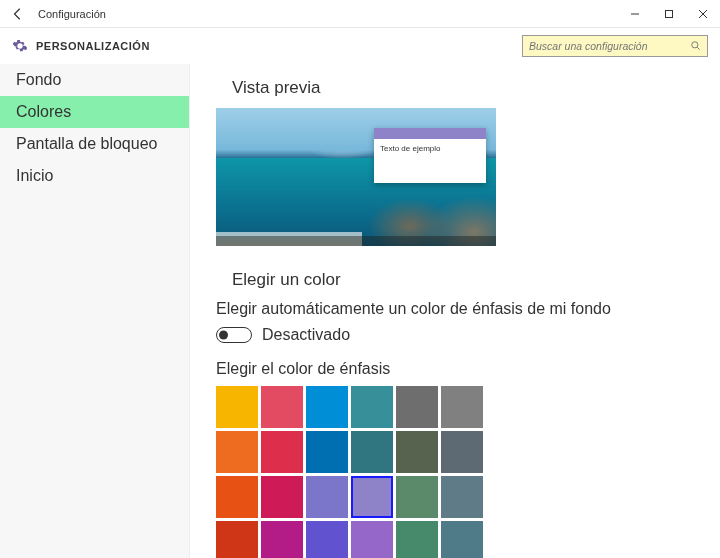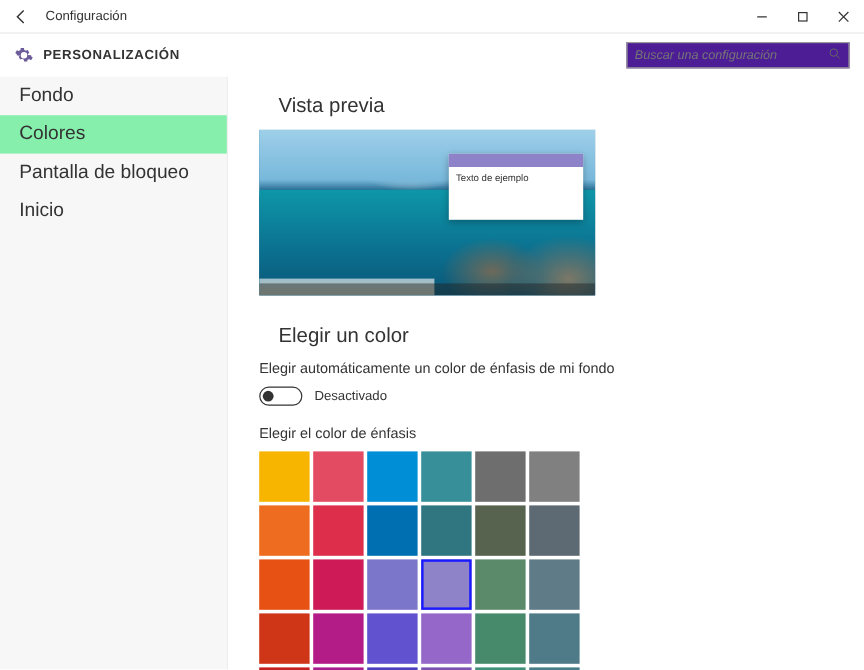--- a/index.html
+++ b/index.html
@@ -8,21 +8,21 @@
   .titlebar { height: 28px; display: flex; align-items: center; border-bottom: 1px solid #e8e8e8; }
   .back-btn { width: 36px; height: 28px; display: flex; align-items: center; justify-content: center; font-size: 14px; color: #333; }
   .titlebar-title { font-size: 11px; color: #333; flex: 1; padding-left: 2px; }
   .win-controls { display: flex; }
   .win-btn { width: 34px; height: 28px; display: flex; align-items: center; justify-content: center; font-size: 12px; color: #333; }
   .win-btn svg { width: 10px; height: 10px; }
 
   .header-row { display: flex; align-items: center; height: 36px; padding: 0 12px; }
   .gear { width: 16px; height: 16px; color: #6b5b9a; margin-right: 8px; }
   .header-title { font-size: 11px; font-weight: 600; letter-spacing: 0.5px; color: #333; flex: 1; }
-  .search-box { width: 186px; height: 22px; border: 1px solid #999; display: flex; align-items: center; padding: 0 6px; background: #4c1d95; }
+  .search-box { width: 186px; height: 22px; border: 1px solid #999; display: flex; align-items: center; padding: 0 6px; background: #fef9c3; }
   .search-box input { border: none; outline: none; font-size: 10.5px; flex: 1; background: transparent; font-style: italic; color: #888; }
   .search-box .search-icon { font-size: 11px; color: #666; }
 
   .body-row { display: flex; height: calc(558px - 28px - 36px); }
 
   .sidebar { width: 190px; background: #f7f7f7; border-right: 1px solid #eee; }
   .sidebar-item { height: 32px; display: flex; align-items: center; padding: 0 16px; font-size: 16px; color: #333; }
   .sidebar-item.selected { background: #86efac; }
 
   .content { flex: 1; padding: 14px 26px; overflow: auto; }
@@ -45,25 +45,25 @@
   .tiles { flex:1; display:grid; grid-template-columns: repeat(4, 1fr); grid-auto-rows: 22px; gap:1px; background:#2b2b2b; }
   .tile { background:#8f87c7; }
   .tile.aa { grid-column: span 2; grid-row: span 2; display:flex; align-items:center; justify-content:center; font-size:10px; color:#fff; background:#7b73ba; }
   .tile.wide { grid-column: span 2; }
   .tile.wide4 { grid-column: span 4; }
 
   .sample-window { position:absolute; right:10px; top:20px; width:112px; height:55px; background:#fff; box-shadow:0 2px 6px rgba(0,0,0,0.3); }
   .sample-window .sw-title { height:11px; background:#8e83c9; }
   .sample-window .sw-body { padding:5px 6px; font-size:8px; color:#333; }
 
-  .sub-label { font-size: 12px; color: #333; margin-bottom: 8px; }
+  .sub-label { font-size: 16px; color: #333; margin-bottom: 8px; }
   .toggle-row { display:flex; align-items:center; gap:10px; margin-bottom:16px; }
   .toggle { width:36px; height:16px; border:1.5px solid #333; border-radius:10px; position:relative; background:#fff; }
   .toggle .knob { width:9px; height:9px; border-radius:50%; background:#333; position:absolute; left:2px; top:50%; transform:translateY(-50%); }
-  .toggle-label { font-size:11px; color:#333; }
+  .toggle-label { font-size:16px; color:#333; }
 
   .swatches { display:grid; grid-template-columns: repeat(6, 42px); grid-auto-rows:42px; gap:3px; }
   .swatch { width:42px; height:42px; }
   .swatch.selected { outline:2px solid #1a1aff; outline-offset:-2px; }
 
   .content::-webkit-scrollbar { width:16px; }
   .content::-webkit-scrollbar-track { background:#f0f0f0; }
   .content::-webkit-scrollbar-thumb { background:#c0c0c0; }
 </style>
 </head>

